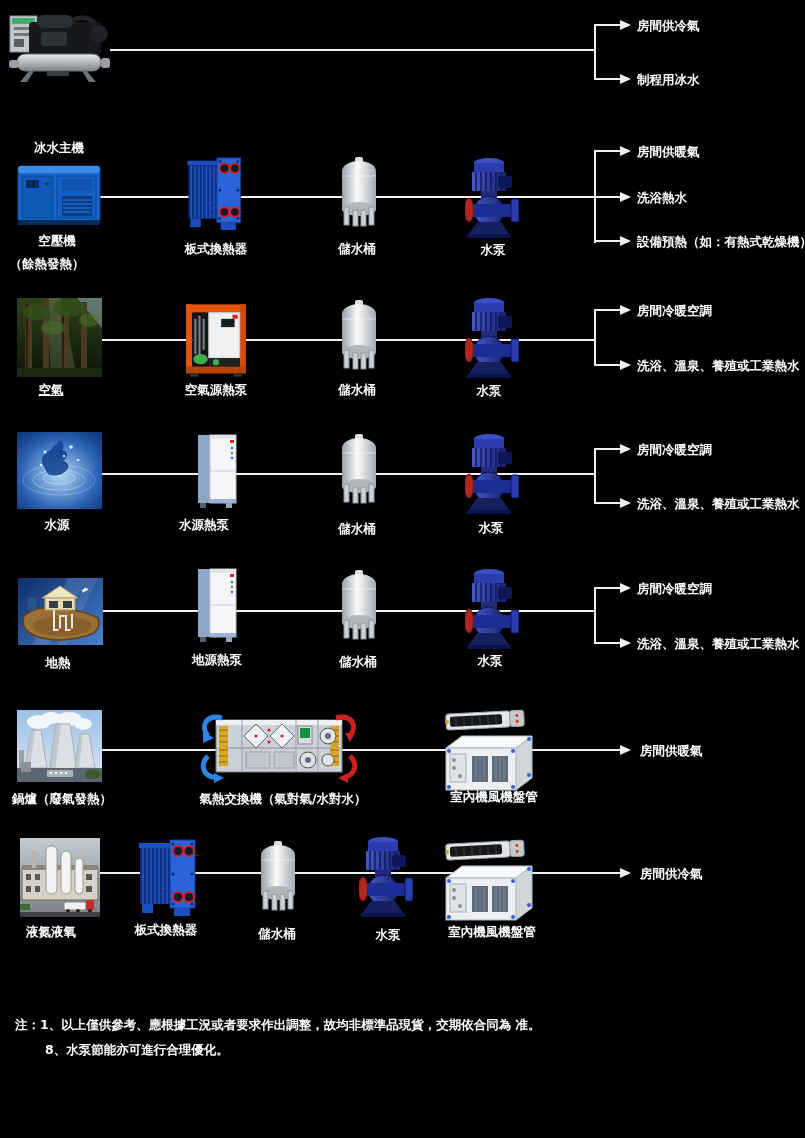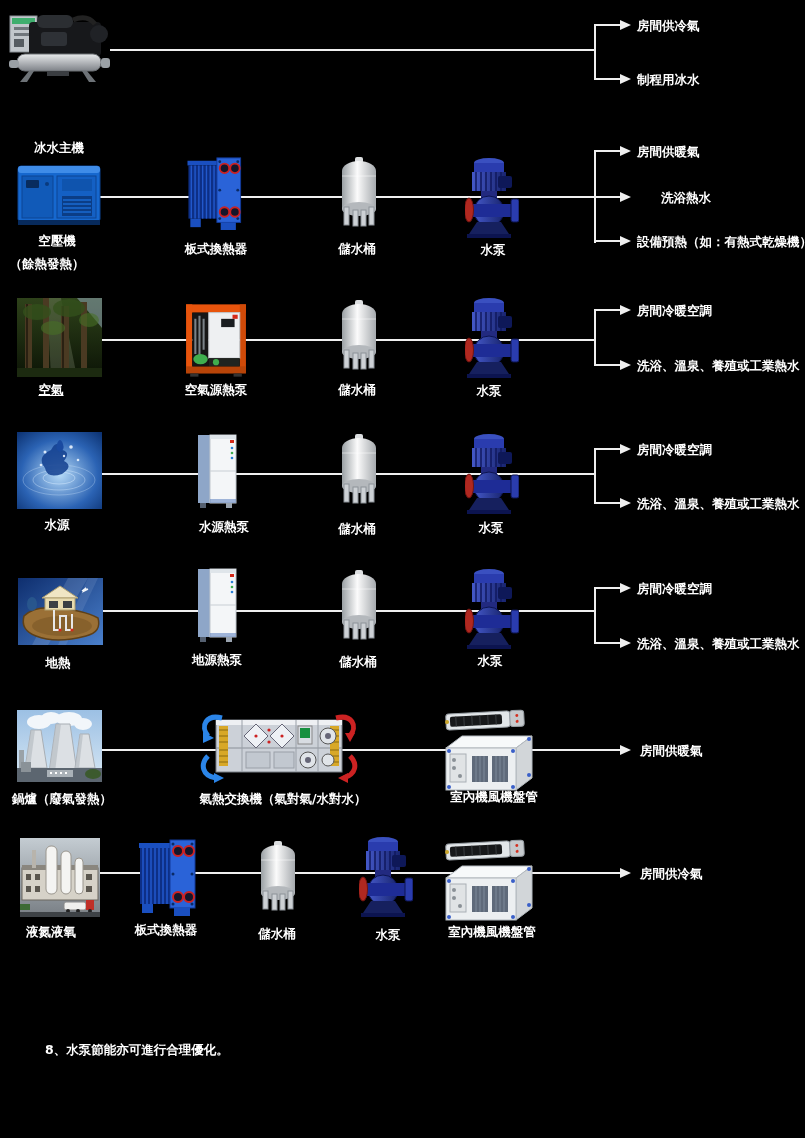--- a/index.html
+++ b/index.html
@@ -191,21 +191,21 @@
       <polygon points="12,66 36,66 44,78 4,78" fill="#16205e"></polygon>
       <rect x="2" y="78" width="44" height="4" fill="#0c1450"></rect>
     </svg>
   </div>
   <div class="lbl c" style="left:57px;top:233px;">空壓機</div>
   <div class="lbl c" style="left:47px;top:256px;">（餘熱發熱）</div>
   <div class="lbl c" style="left:216px;top:241px;">板式換熱器</div>
   <div class="lbl c" style="left:357px;top:241px;">儲水桶</div>
   <div class="lbl c" style="left:493px;top:242px;">水泵</div>
   <div class="lbl" style="left:637px;top:144px;">房間供暖氣</div>
-  <div class="lbl" style="left:637px;top:190px;margin-left:24px;">洗浴熱水</div>
+  <div class="lbl" style="left:637px;top:190px;">洗浴熱水</div>
   <div class="lbl" style="left:637px;top:234px;">設備預熱（如：有熱式乾燥機）</div>
 </div>
 
 <div>
   <div class="hline" style="left:100px;top:339px;width:496px;"></div>
   <div class="vline" style="left:594px;top:309px;height:57px;"></div>
   <div class="hline" style="left:594px;top:309px;width:27px;"></div>
   <div class="ah" style="left:620px;top:305px;"></div>
   <div class="hline" style="left:594px;top:364px;width:27px;"></div>
   <div class="ah" style="left:620px;top:360px;"></div>
@@ -370,21 +370,21 @@
       <rect x="16" y="35" width="16" height="7" fill="#222a80"></rect>
       <circle cx="24" cy="55" r="15" fill="url(#gPump)" stroke="#0c1450"></circle>
       <rect x="0" y="48" width="54" height="13" fill="#1e2c96"></rect>
       <rect x="46" y="43" width="8" height="23" rx="2" fill="#2a3cae" stroke="#0c1450"></rect>
       <ellipse cx="4" cy="54" rx="4.5" ry="12" fill="#b02820" stroke="#701410"></ellipse>
       <polygon points="12,66 36,66 44,78 4,78" fill="#16205e"></polygon>
       <rect x="2" y="78" width="44" height="4" fill="#0c1450"></rect>
     </svg>
   </div>
   <div class="lbl c" style="left:57px;top:517px;">水源</div>
-  <div class="lbl c" style="left:224px;top:519px;">水源熱泵</div>
+  <div class="lbl c" style="left:204px;top:519px;font-family:Liberation Mono, monospace;">水源熱泵</div>
   <div class="lbl c" style="left:357px;top:521px;">儲水桶</div>
   <div class="lbl c" style="left:491px;top:520px;">水泵</div>
   <div class="lbl" style="left:637px;top:442px;">房間冷暖空調</div>
   <div class="lbl" style="left:637px;top:496px;">洗浴、溫泉、養殖或工業熱水</div>
 </div>
 
 <div>
   <div class="hline" style="left:100px;top:610px;width:496px;"></div>
   <div class="vline" style="left:594px;top:587px;height:57px;"></div>
   <div class="hline" style="left:594px;top:587px;width:27px;"></div>
@@ -763,15 +763,16 @@
     </svg>
   </div>
   <div class="lbl c" style="left:51px;top:924px;">液氮液氧</div>
   <div class="lbl c" style="left:166px;top:922px;">板式換熱器</div>
   <div class="lbl c" style="left:277px;top:926px;">儲水桶</div>
   <div class="lbl c" style="left:388px;top:927px;">水泵</div>
   <div class="lbl c" style="left:492px;top:924px;">室內機風機盤管</div>
   <div class="lbl" style="left:640px;top:866px;">房間供冷氣</div>
 </div>
 
+<div class="note" style="left:15px;top:1017px;">注：1、以上僅供參考、應根據工況或者要求作出調整，故均非標準品現貨，交期依合同為 准。</div>
 <div class="note" style="left:45px;top:1042px;">8、水泵節能亦可進行合理優化。</div>
 
 </div>
 
 </body></html>

